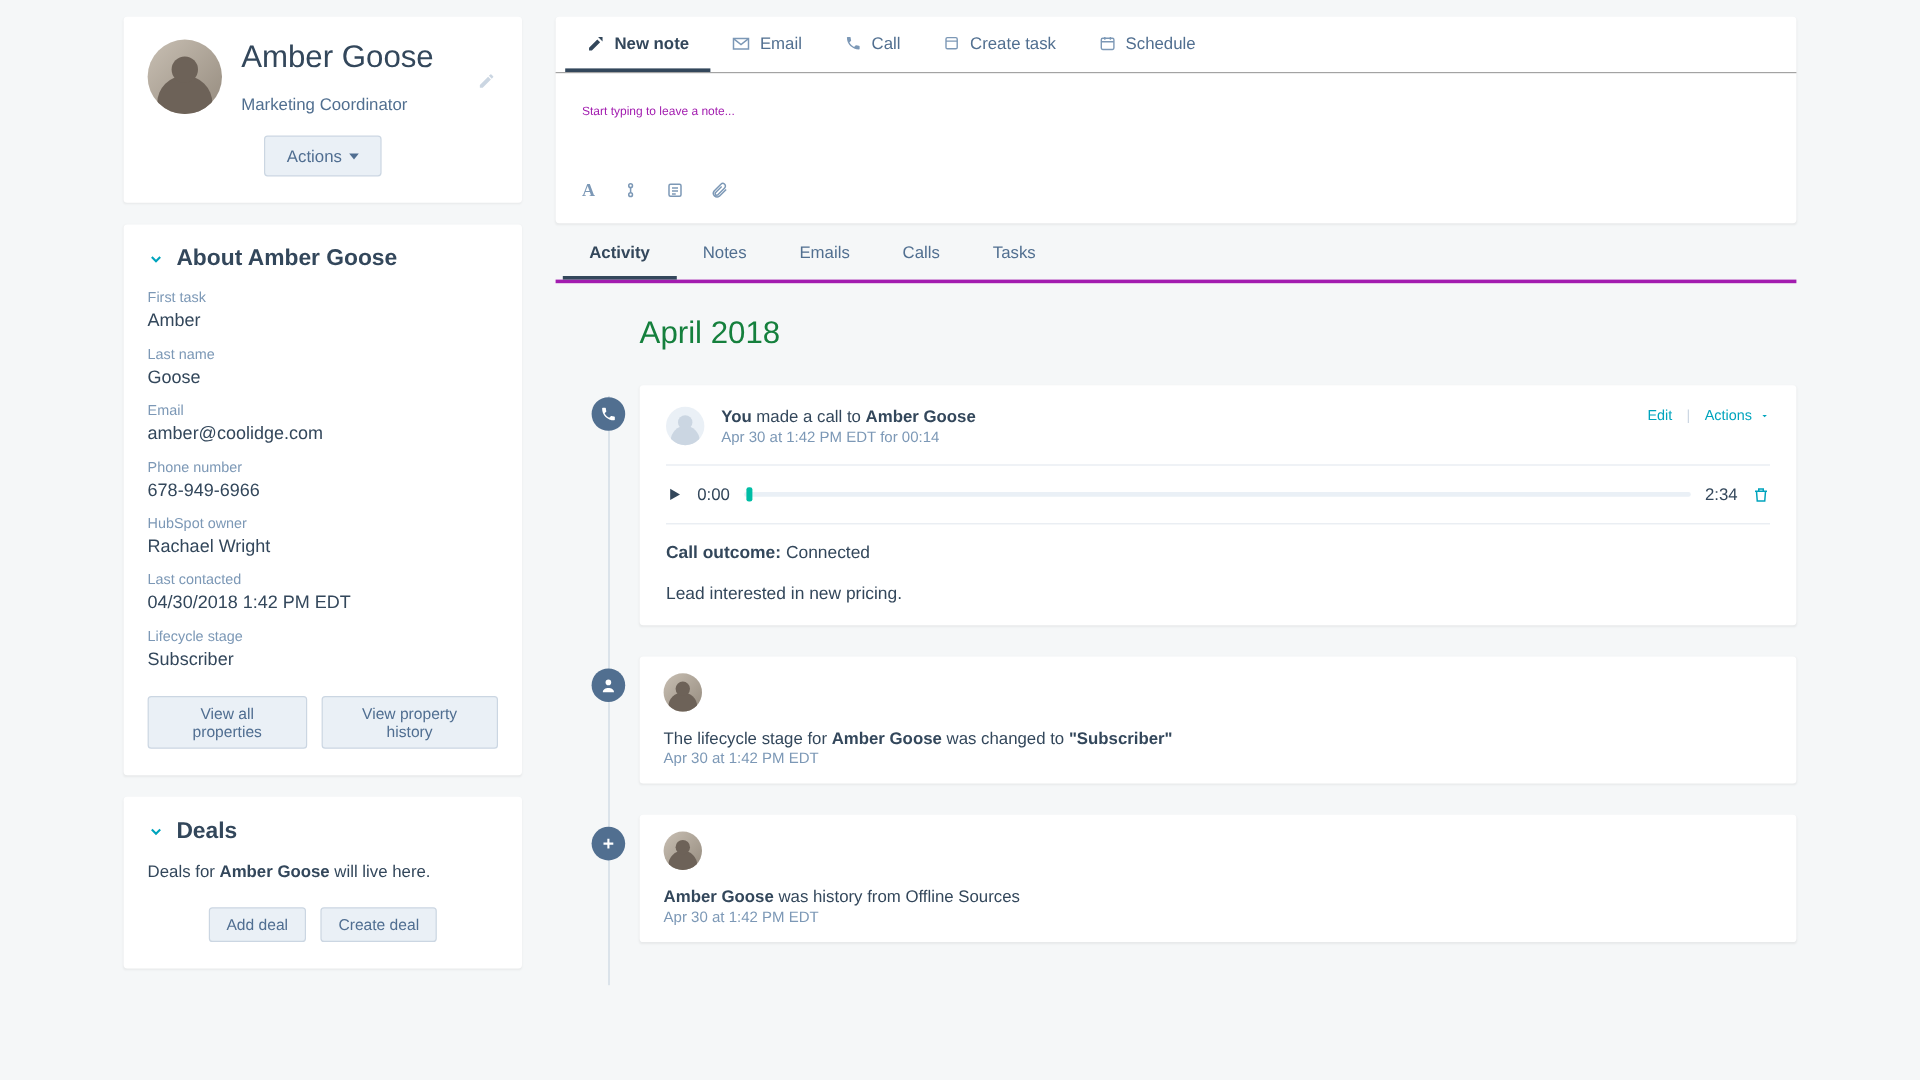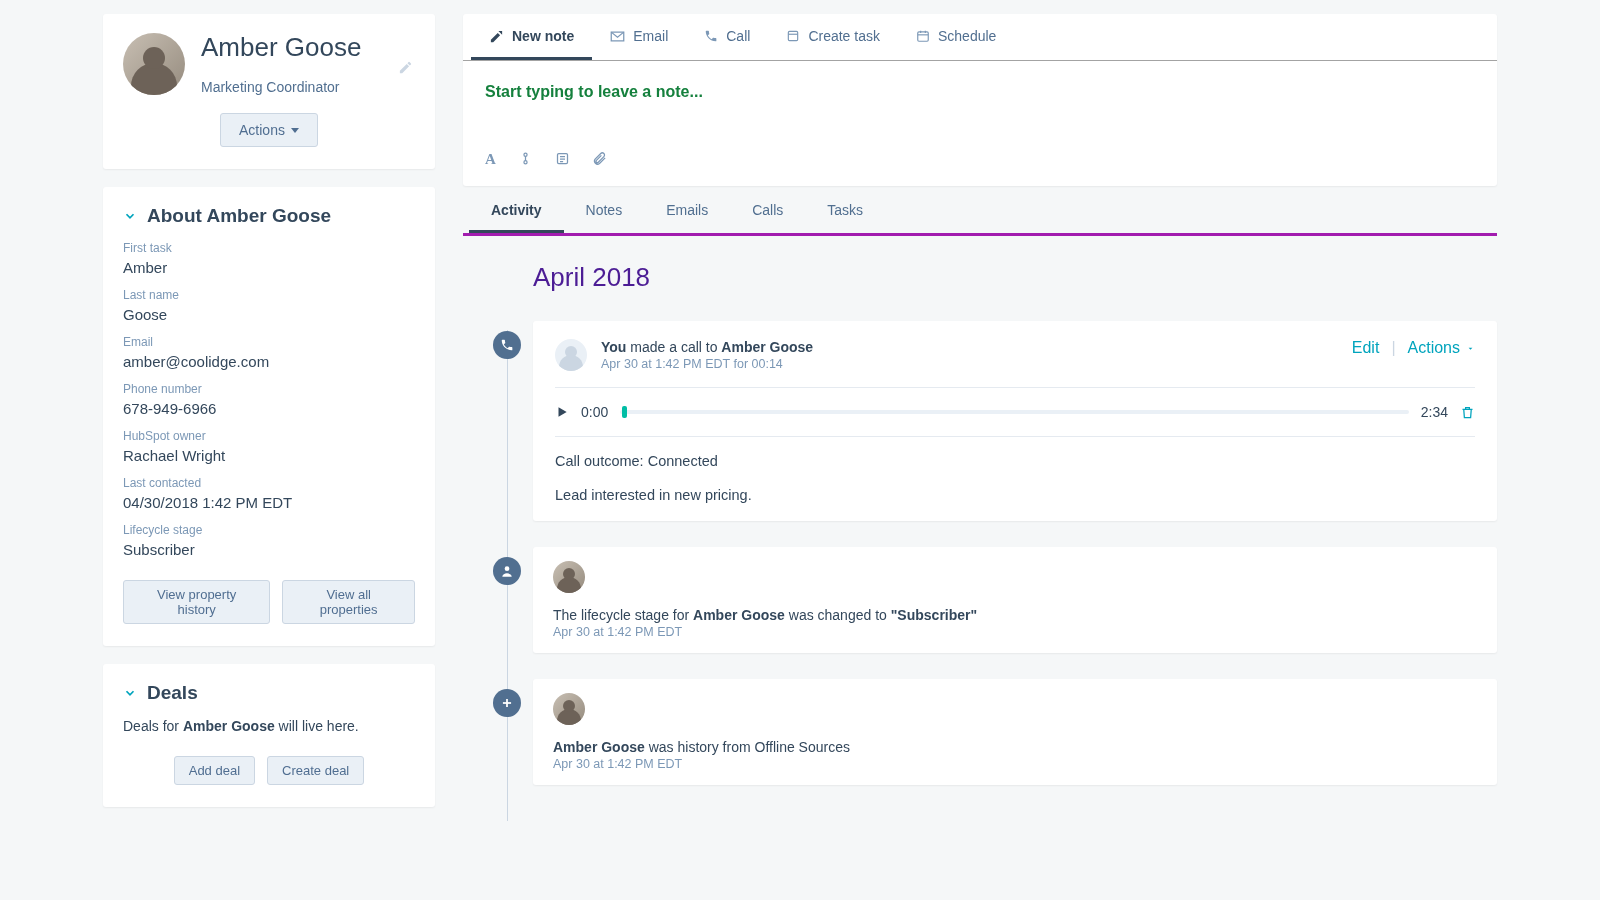--- a/index.html
+++ b/index.html
@@ -60,50 +60,50 @@
   .compose-card { padding:0; }
   .compose-tabs { display:flex; border-bottom:1px solid #a3a3a3; padding:0 8px; }
   .compose-tab {
     display:flex; align-items:center; gap:8px; padding:14px 18px 13px;
     color:#516f90; cursor:pointer; font-size:14px; border-bottom:3px solid transparent;
   }
   .compose-tab.active { color:#33475b; font-weight:600; border-bottom-color:#33475b; }
   .compose-tab .ic { color:#7c98b6; display:inline-flex; }
   .compose-tab.active .ic { color:#33475b; }
   .note-area { padding: 22px 22px 30px; min-height:90px; }
-  .note-placeholder { color:#15803d; font-size:16px;font-weight:bold; }
+  .note-placeholder { color:#a21caf; font-size:10px; }
   .toolbar { display:flex; gap:22px; padding: 0 22px 18px; color:#7c98b6; }
   .toolbar span { cursor:pointer; font-size:15px; }
   
   .filter-tabs { display:flex; border-bottom:3px solid #a21caf; padding:0 6px; margin-top:2px;}
   .filter-tab { padding:14px 22px 12px; color:#516f90; cursor:pointer; border-bottom:3px solid transparent; }
   .filter-tab.active { font-weight:600; color:#33475b; border-bottom-color:#33475b; }
   
   .timeline { position:relative; padding: 22px 0 10px 44px; }
   .timeline-line { position:absolute; left:44px; top:94px; bottom:0; width:1px; background:#cbd6e2; }
-  .timeline-month { font-size:26px; font-weight:300; color:#4c1d95; margin:4px 0 28px 26px; }
+  .timeline-month { font-size:26px; font-weight:300; color:#15803d; margin:4px 0 28px 26px; }
   .tl-item { position:relative; margin-bottom:26px; }
   .tl-badge {
     position:absolute; left:-14px; top:10px; width:28px; height:28px; border-radius:50%;
     background:#516f90; color:#fff; display:flex; align-items:center; justify-content:center;
   }
   .tl-card { margin-left:26px; background:#fff; border-radius:3px; box-shadow:0 1px 2px rgba(0,0,0,0.06); padding:18px 22px; }
   .tl-row { margin-left:26px; background:#fff; border-radius:3px; box-shadow:0 1px 2px rgba(0,0,0,0.06); padding:14px 20px; display:flex; gap:14px; align-items:flex-start;flex-direction:column; }
   .tl-head { display:flex; justify-content:space-between; align-items:flex-start; }
   .tl-head-left { display:flex; gap:14px; align-items:flex-start; }
   .meta-time { color:#7c98b6; font-size:12.5px; margin-top:2px; }
-  .tl-actions { display:flex; gap:12px; color:#00a4bd; font-size:16px; align-items:center; }
+  .tl-actions { display:flex; gap:12px; color:#00a4bd; font-size:12px; align-items:center; }
   .tl-actions .sep { color:#cbd6e2; }
   .hr { height:1px; background:#e5eaf0; margin:16px 0; }
   .audio-row { display:flex; align-items:center; gap:12px; }
   .play { color:#33475b; cursor:pointer; }
   .track { flex:1; height:4px; background:#eaf0f6; border-radius:2px; position:relative; }
   .knob { position:absolute; left:2px; top:-4px; width:5px; height:12px; background:#00bda5; border-radius:2px; }
   .trash { color:#00a4bd; cursor:pointer; }
-  .outcome-label { font-weight:400;margin-top:32px; }
+  .outcome-label { font-weight:700;margin-top:32px; }
   .body-text { color:#33475b; font-size:14.5px; }
   svg { display:block; }
 </style>
 </head>
 <body>
 
 <div class="page">
 
   <div class="left-col">
     <div class="card contact-card">
@@ -146,22 +146,22 @@
           <div class="prop-label">Phone number</div>
           <div class="prop-value">678-949-6966</div>
           <div class="prop-label">HubSpot owner</div>
           <div class="prop-value">Rachael Wright</div>
           <div class="prop-label">Last contacted</div>
           <div class="prop-value">04/30/2018 1:42 PM EDT</div>
           <div class="prop-label">Lifecycle stage</div>
           <div class="prop-value">Subscriber</div>
         </div>
       <div class="btn-row">
+        <button class="btn sm">View all properties</button>
         <button class="btn sm">View property history</button>
-        <button class="btn sm">View all properties</button>
       </div>
     </div>
 
     <div class="card section">
       <div class="section-header">
         <span class="chev">
           <svg width="14" height="14" viewBox="0 0 24 24" fill="none" stroke="currentColor" stroke-width="3">
               <polyline points="6 9 12 15 18 9"></polyline>
             </svg>
         </span>

